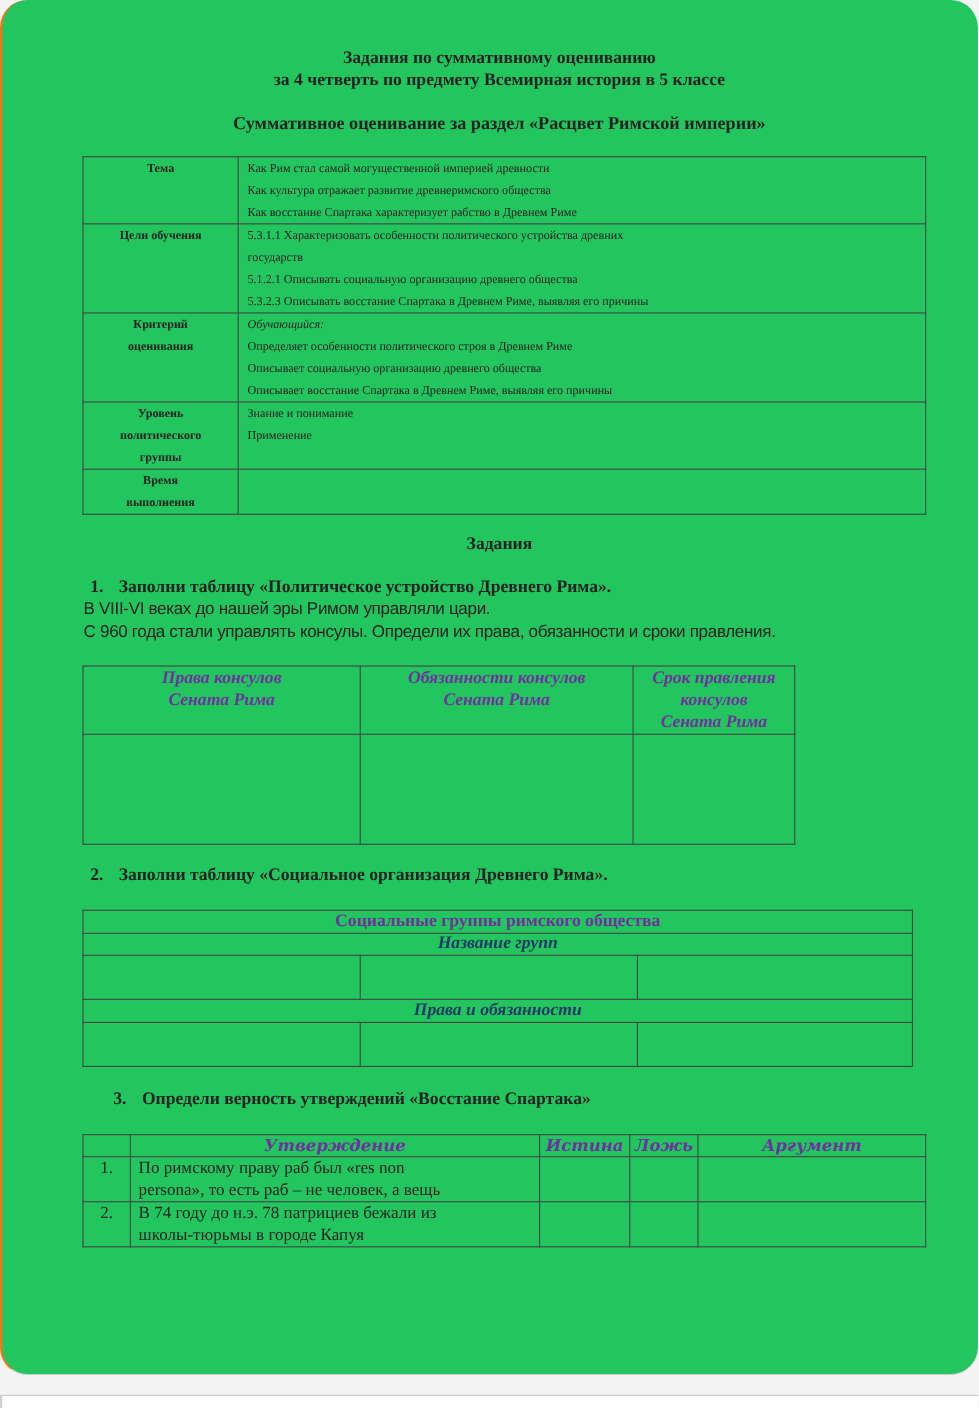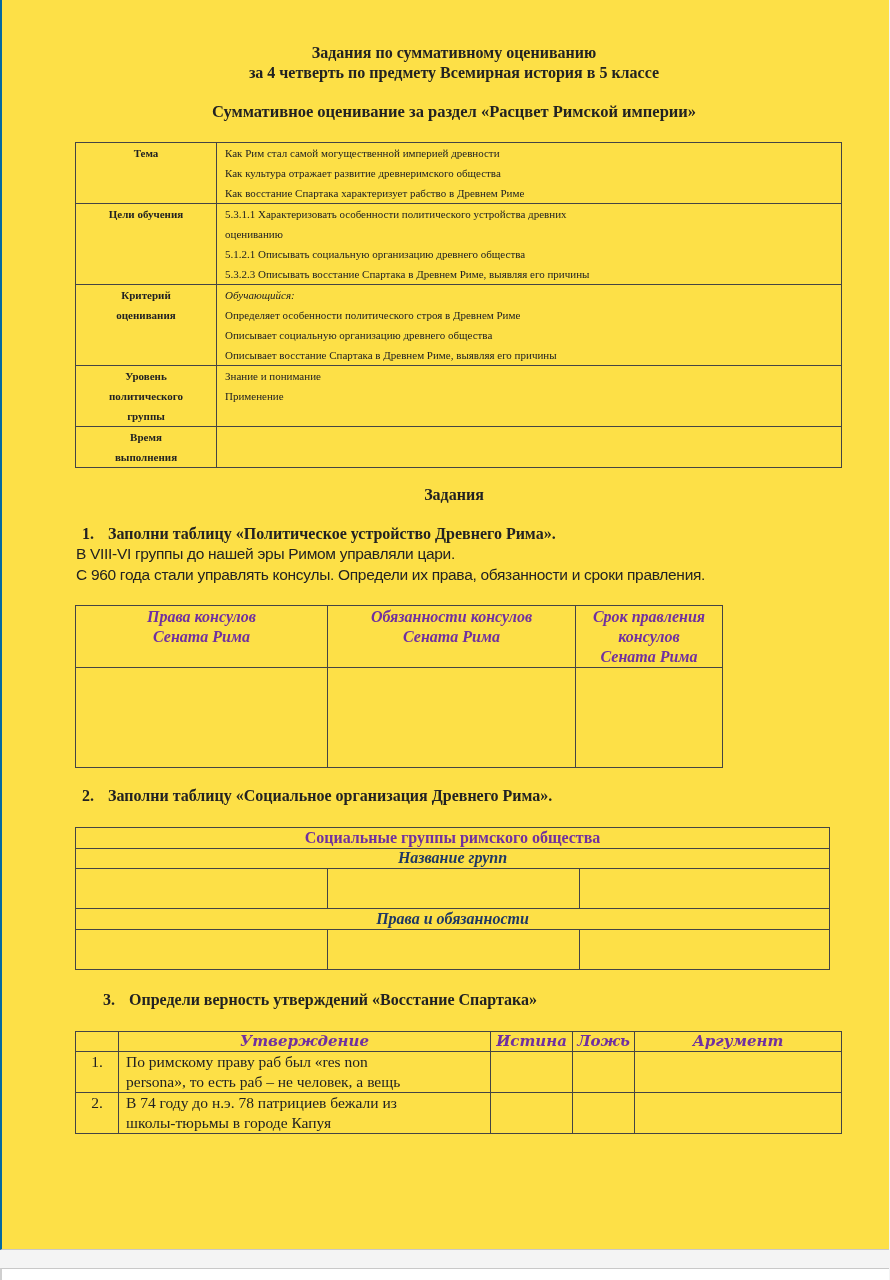--- a/index.html
+++ b/index.html
@@ -5,24 +5,25 @@
   html, body { margin: 0; padding: 0; }
   body {
     width: 890px; height: 1280px; overflow: hidden;
     background: #f4f4f4;
     font-family: "Liberation Serif", "DejaVu Serif", serif;
     color: #222;
     position: relative;
   }
   .page {
     position: absolute; left: 0; top: 0; width: 889px; height: 1250px;
-    background: #fde047;
-    border-left: 2px solid #0369a1;
+    background: #22c55e;
+    border-left: 2px solid #f97316;
     border-bottom: 1px solid #c8c8c8;
     box-sizing: border-box;
+    border-radius: 25px;
   }
   .page2 {
     position: absolute; left: 0; top: 1268px; width: 889px; height: 20px;
     background: #fff;
     border-left: 2px solid #cfcfcf;
     border-top: 1px solid #c8c8c8;
     box-sizing: border-box;
   }
   .title {
     position: absolute; left: 0; width: 904px; text-align: center;
@@ -72,21 +73,21 @@
       <td class="val">
         <span class="line">Как Рим стал самой могущественной империей древности</span>
         <span class="line">Как культура отражает развитие древнеримского общества</span>
         <span class="line">Как восстание Спартака характеризует рабство в Древнем Риме</span>
       </td>
     </tr>
     <tr style="height:81px;">
       <td class="lbl">Цели обучения</td>
       <td class="val">
         <span class="line">5.3.1.1 Характеризовать особенности политического устройства древних</span>
-        <span class="line">оцениванию</span>
+        <span class="line">государств</span>
         <span class="line">5.1.2.1 Описывать социальную организацию древнего общества</span>
         <span class="line">5.3.2.3 Описывать восстание Спартака в Древнем Риме, выявляя его причины</span>
       </td>
     </tr>
     <tr style="height:80px;">
       <td class="lbl">
         <span class="line">Критерий</span>
         <span class="line">оценивания</span>
       </td>
       <td class="val">
@@ -115,21 +116,21 @@
       <td class="val"></td>
     </tr>
   </tbody>
     </table>
 
   <div class="section-title" style="top:486px; font-size:16px;">Задания</div>
 
   <div class="task-head" style="left:80px; top:525px;">
     <span class="num">1.</span><span>Заполни таблицу «Политическое устройство Древнего Рима».</span>
   </div>
-  <div class="plain" style="left:74px; top:545px;">В VIII-VI группы до нашей эры Римом управляли цари.</div>
+  <div class="plain" style="left:74px; top:545px;">В VIII-VI веках до нашей эры Римом управляли цари.</div>
   <div class="plain" style="left:74px; top:566px;">С 960 года стали управлять консулы. Определи их права, обязанности и сроки правления.</div>
 
   <table class="t1" style="left:73px; top:605px; width:648px;">
     <tbody>
         <tr style="height:60px;">
       <td class="hdr hdr-it purple" style="width:251px;">
         <div>Права консулов</div>
         <div>Сената Рима</div>
       </td>
       <td class="hdr hdr-it purple" style="width:247px;">

